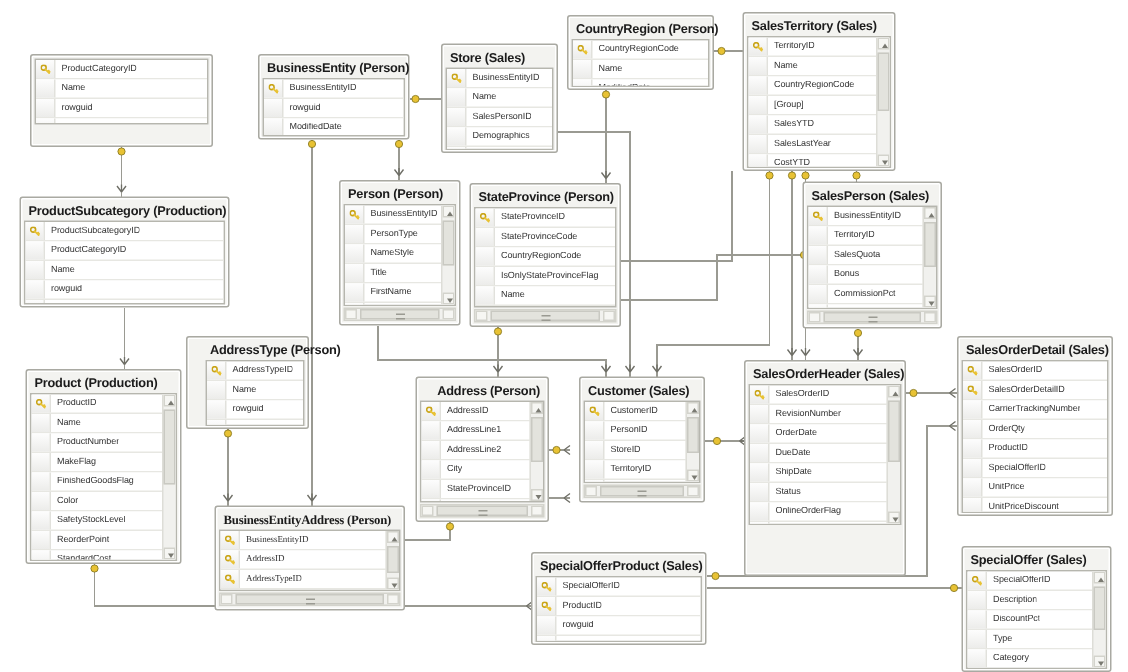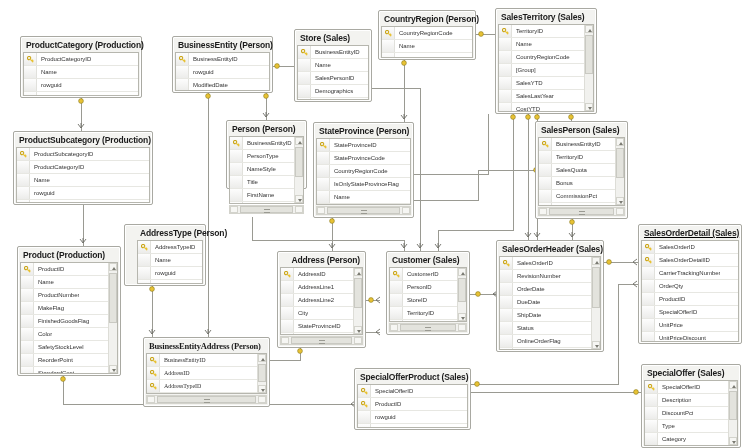--- a/index.html
+++ b/index.html
@@ -213,21 +213,20 @@
       <path d="M438,248 l-3,-4 M438,248 l3,-4 M438,248 l0,-5"></path>
       <path d="M528,237 l-3,-4 M528,237 l3,-4 M528,237 l0,-5"></path>
       <path d="M537,237 l-3,-4 M537,237 l3,-4 M537,237 l0,-5"></path>
       <path d="M376,300 l4,-3 M376,300 l4,3"></path>
       <path d="M376,332 l4,-3 M376,332 l4,3"></path>
     </g>
   </svg>
 
   <div id="tables">
       <div class="tbl" style="left: 20px; top: 36px; width: 122px; height: 62px;">
-        <div class="cap">ProductCategory (Production)</div>
         <div class="grid" style="height: 42px;">
           <div class="row">
             <div class="gut">
               <svg class="key" viewBox="0 0 8 8" width="7" height="7">
                 <circle cx="2.4" cy="2.4" r="1.9" fill="none" stroke="#c9a417" stroke-width="1.2"></circle>
                 <path d="M3.5,3.5 L6.6,6.6 M5.4,5.4 L6.4,4.6 M6.2,6.2 L7,5.6" stroke="#e8c234" stroke-width="1.3" fill="none" stroke-linecap="round"></path>
               </svg>
             </div>
             <div class="fname">ProductCategoryID</div>
           </div>
@@ -411,21 +410,21 @@
           <div class="row">
             <div class="gut"></div>
             <div class="fname">rowguid</div>
           </div>
           <div class="row">
             <div class="gut"></div>
             <div class="fname">ModifiedDate</div>
           </div>
         </div>
       </div>
-      <div class="tbl" style="left: 226px; top: 120px; width: 81px; height: 69px;">
+      <div class="tbl" style="left: 226px; top: 120px; width: 81px; height: 97px;">
         <div class="cap">Person (Person)</div>
         <div class="grid" style="height: 66px;">
           <div class="row">
             <div class="gut">
               <svg class="key" viewBox="0 0 8 8" width="7" height="7">
                 <circle cx="2.4" cy="2.4" r="1.9" fill="none" stroke="#c9a417" stroke-width="1.2"></circle>
                 <path d="M3.5,3.5 L6.6,6.6 M5.4,5.4 L6.4,4.6 M6.2,6.2 L7,5.6" stroke="#e8c234" stroke-width="1.3" fill="none" stroke-linecap="round"></path>
               </svg>
             </div>
             <div class="fname">BusinessEntityID</div>
@@ -711,21 +710,21 @@
             <div class="thumb" style="top:10px;height:23.85px"></div>
             <div class="ar dn"></div>
           </div>
         </div>
         <div class="hsb">
           <div class="ar l"></div>
           <div class="thumb" style="left:10px;right:10px"></div>
           <div class="ar r"></div>
         </div>
       </div>
-      <div class="tbl" style="left: 496px; top: 240px; width: 108px; height: 112px;">
+      <div class="tbl" style="left: 496px; top: 240px; width: 108px; height: 144px;">
         <div class="cap">SalesOrderHeader (Sales)</div>
         <div class="grid" style="height: 92px;">
           <div class="row">
             <div class="gut">
               <svg class="key" viewBox="0 0 8 8" width="7" height="7">
                 <circle cx="2.4" cy="2.4" r="1.9" fill="none" stroke="#c9a417" stroke-width="1.2"></circle>
                 <path d="M3.5,3.5 L6.6,6.6 M5.4,5.4 L6.4,4.6 M6.2,6.2 L7,5.6" stroke="#e8c234" stroke-width="1.3" fill="none" stroke-linecap="round"></path>
               </svg>
             </div>
             <div class="fname">SalesOrderID</div>
@@ -757,21 +756,21 @@
           <div class="row">
             <div class="gut"></div>
           </div>
           <div class="vsb">
             <div class="ar up"></div>
             <div class="thumb" style="top:10px;height:41.4px"></div>
             <div class="ar dn"></div>
           </div>
         </div>
       </div>
-      <div class="tbl" style="left: 638px; top: 224px; width: 104px; height: 120px; text-decoration: underline;">
+      <div class="tbl" style="left: 638px; top: 224px; width: 104px; height: 120px;">
         <div class="cap">SalesOrderDetail (Sales)</div>
         <div class="grid" style="height: 100px;">
           <div class="row">
             <div class="gut">
               <svg class="key" viewBox="0 0 8 8" width="7" height="7">
                 <circle cx="2.4" cy="2.4" r="1.9" fill="none" stroke="#c9a417" stroke-width="1.2"></circle>
                 <path d="M3.5,3.5 L6.6,6.6 M5.4,5.4 L6.4,4.6 M6.2,6.2 L7,5.6" stroke="#e8c234" stroke-width="1.3" fill="none" stroke-linecap="round"></path>
               </svg>
             </div>
             <div class="fname">SalesOrderID</div>

